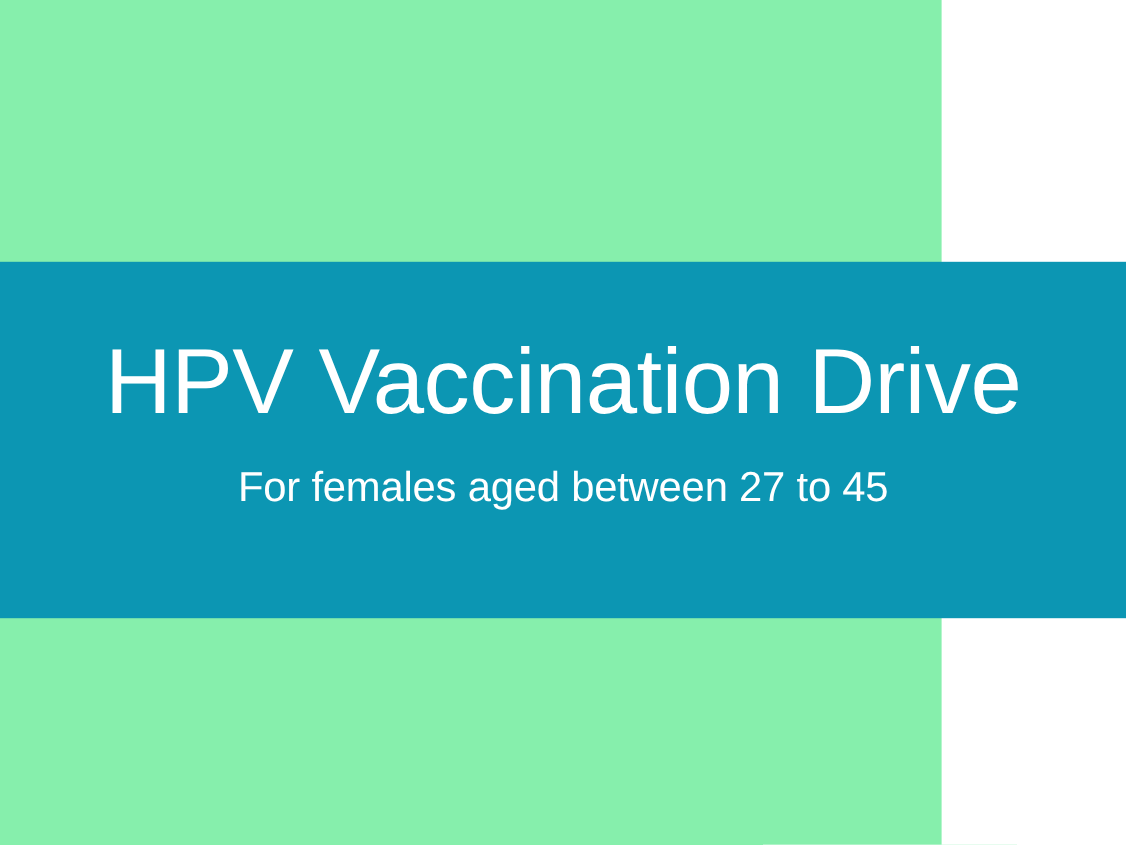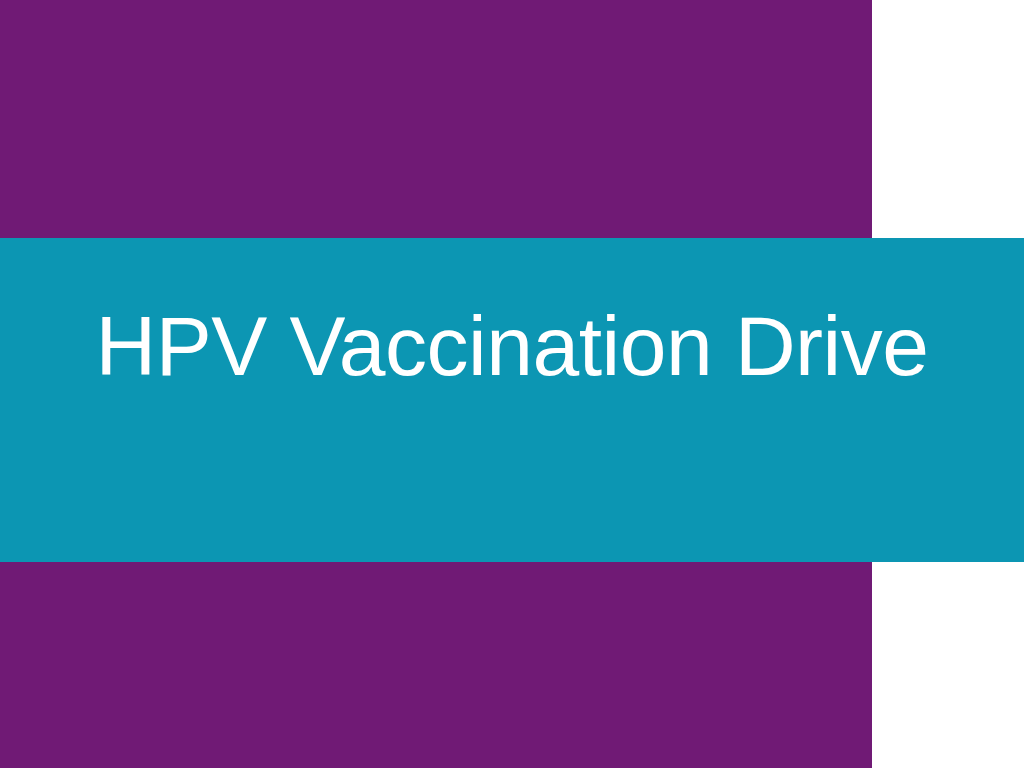--- a/index.html
+++ b/index.html
@@ -11,22 +11,21 @@
     height: 768px;
     background: #ffffff;
     font-family: "Liberation Sans", sans-serif;
     overflow: hidden;
   }
 
   #poster {
     position: relative;
     width: 856px;
     height: 768px;
-    background: #701a75;
-    padding-left: 16px;
+    background: #86efac;
   }
 
   
   #banner {
     position: absolute;
     left: 0;
     top: 238px;
     width: 1024px;
     height: 324px;
     background: #0c96b3;
@@ -67,16 +66,17 @@
 </style>
 </head>
 <body>
 
 <div id="poster">
 
   <div id="banner">
 
     <h1 id="banner-title">HPV Vaccination Drive</h1>
 
+    <p id="banner-subtitle">For females aged between 27 to 45</p>
 
   </div>
 
 </div>
 
 </body></html>

